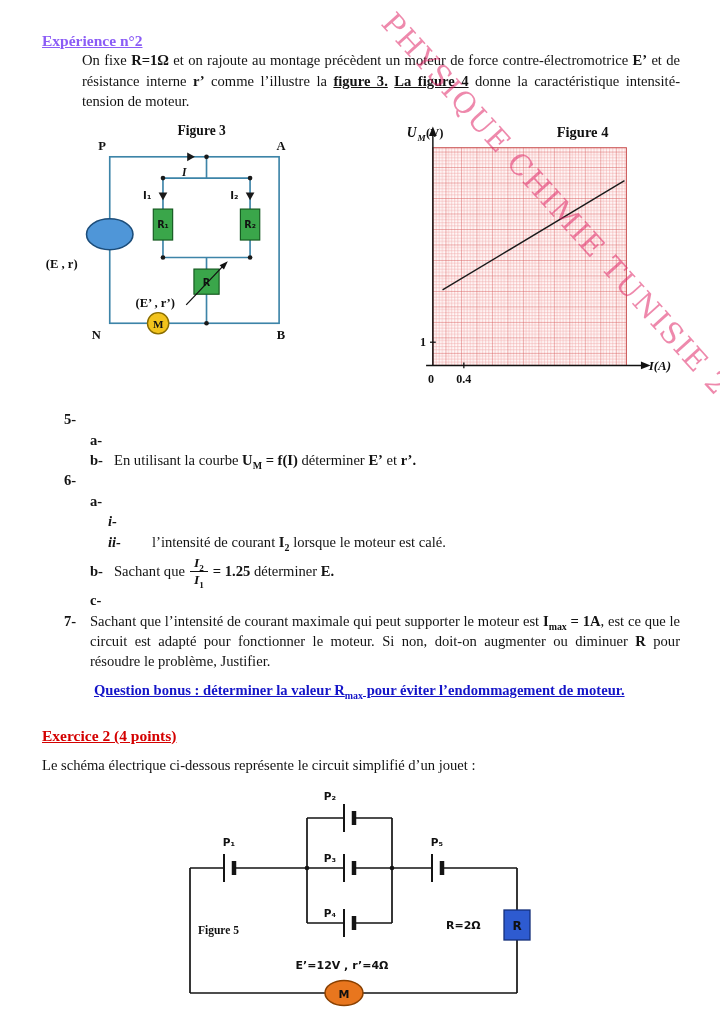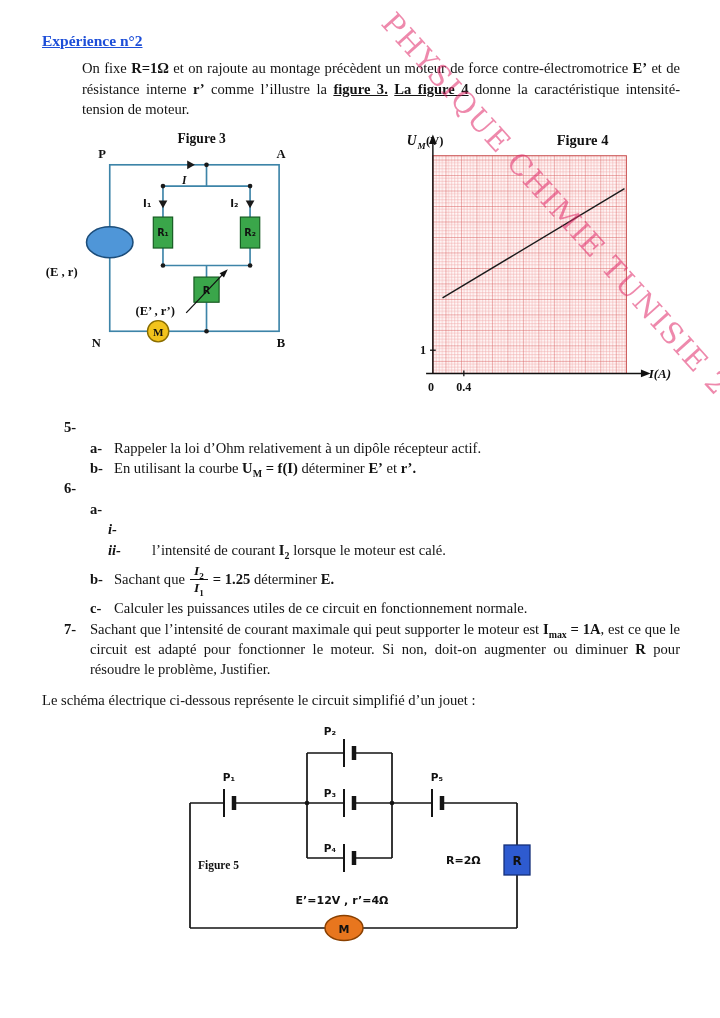--- a/index.html
+++ b/index.html
@@ -11,21 +11,21 @@
     font-size:14.6px; color:#131313;
     padding:32px 40px 0 42px;
   }
   .watermark {
     position:absolute; left:400px; top:6px;
     transform:rotate(48deg); transform-origin:0 0;
     font-family:"DejaVu Serif",serif;
     font-size:29px; letter-spacing:1.5px; white-space:nowrap;
     color:rgba(224,40,104,0.55); z-index:10; pointer-events:none;
   }
-  .exp-title { color:#1d4ed8; font-weight:bold; font-size:15.5px; text-decoration:underline; margin-bottom:8px; }
+  .exp-title { color:#8b5cf6; font-weight:bold; font-size:15.5px; text-decoration:underline; margin-bottom:0; }
   .intro { text-align:justify; line-height:1.42;margin-left:40px; }
   .figures-row { display:flex; justify-content:space-between; align-items:flex-start; margin-top:4px;gap:38px; }
   svg { display:block; }
   .fig3 { width:330px; height:250px; }
   .fig4 { width:290px; height:285px; }
   .fig5 { width:360px; height:232px; }
 
   .questions { margin-top:8px; }
   .q-line { display:flex; align-items:baseline; line-height:1.40; }
   .lv1 { padding-left:22px; }
@@ -173,21 +173,20 @@
     </svg>
   </div>
 
   <div class="questions">
 
     <div class="q-line lv1">
       <span class="q-num">5-</span>
     </div>
     <div class="q-line lv2">
       <span class="q-letter">a-</span>
-      <span class="q-text"><span>Rappeler la loi d’Ohm relativement à un dipôle récepteur actif.</span></span>
     </div>
     <div class="q-line lv2">
       <span class="q-letter">b-</span>
       <span class="q-text"><span>En utilisant la courbe </span><span style="font-weight: bold;">U</span><sub style="font-weight: bold;">M</sub><span style="font-weight: bold;"> = f(I)</span><span> déterminer </span><span style="font-weight: bold;">E’</span><span> et </span><span style="font-weight: bold;">r’.</span></span>
     </div>
 
     <div class="q-line lv1">
       <span class="q-num">6-</span>
     </div>
     <div class="q-line lv2">
@@ -204,30 +203,31 @@
       <span class="q-letter">b-</span>
       <span><span>Sachant que </span></span>
       <span class="frac">
         <span class="frac-num"><span style="font-weight: bold; font-style: italic;">I</span><sub style="font-weight: bold;">2</sub></span>
         <span class="frac-den"><span style="font-weight: bold; font-style: italic;">I</span><sub style="font-weight: bold;">1</sub></span>
       </span>
       <span><span style="font-weight: bold;"> = 1.25</span><span> déterminer </span><span style="font-weight: bold;">E.</span></span>
     </div>
     <div class="q-line lv2">
       <span class="q-letter">c-</span>
-      <span class="q-text"><span>Calculer les puissances utiles de ce circuit en fonctionnement normale.</span></span>
     </div>
 
     <div class="q-line lv1">
       <span class="q-num">7-</span>
       <span class="q-text just"><span>Sachant que l’intensité de courant maximale qui peut supporter le moteur est </span><span style="font-weight: bold;">I</span><sub style="font-weight: bold;">max</sub><span style="font-weight: bold;"> = 1A</span><span>, est ce que le circuit est adapté pour fonctionner le moteur. Si non, doit-on augmenter ou diminuer </span><span style="font-weight: bold;">R</span><span> pour résoudre le problème, Justifier.</span></span>
     </div>
 
+    <div class="bonus"><span>Question bonus : déterminer la valeur R</span><sub>max</sub><span> pour éviter l’endommagement de moteur.</span></div>
   </div>
 
+  <div class="ex2-title">Exercice 2 (4 points)</div>
   <div class="ex2-intro">Le schéma électrique ci-dessous représente le circuit simplifié d’un jouet :</div>
 
   <div class="fig5-wrap">
     <svg class="fig5" viewBox="0 0 360 232">
       <g stroke="#141414" stroke-width="1.7" fill="none">
         <path d="M8 80 H42 M52 80 H125 M125 80 H162 M172 80 H210 M210 80 H250 M260 80 H335"></path>
         <path d="M125 30 V135 M210 30 V135"></path>
         <path d="M125 30 H162 M172 30 H210"></path>
         <path d="M125 135 H162 M172 135 H210"></path>
         <path d="M8 80 V205 M335 80 V205 M8 205 H335"></path>

